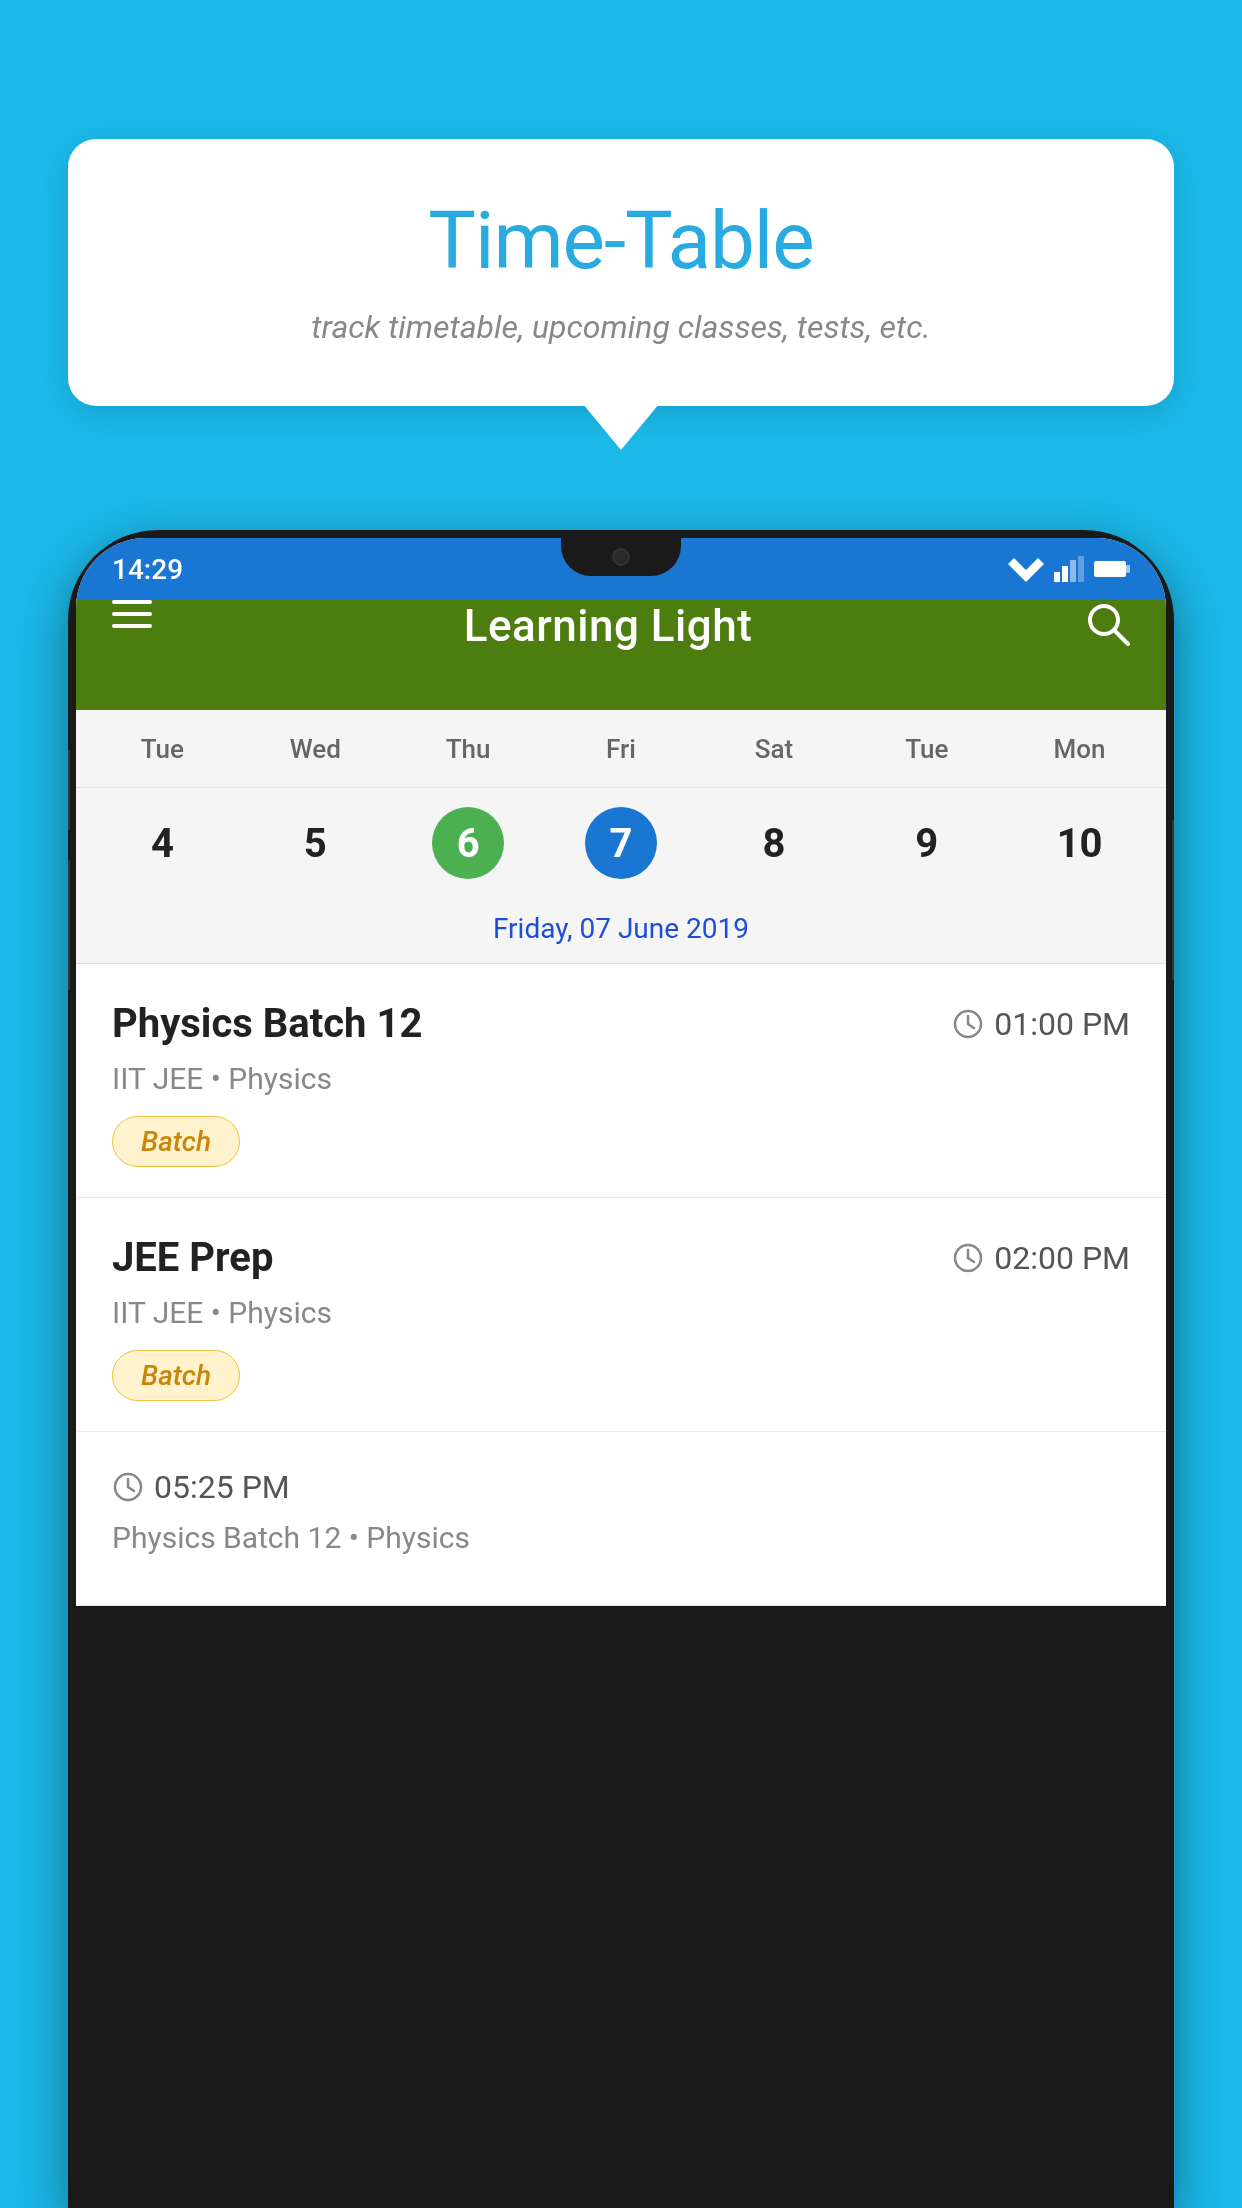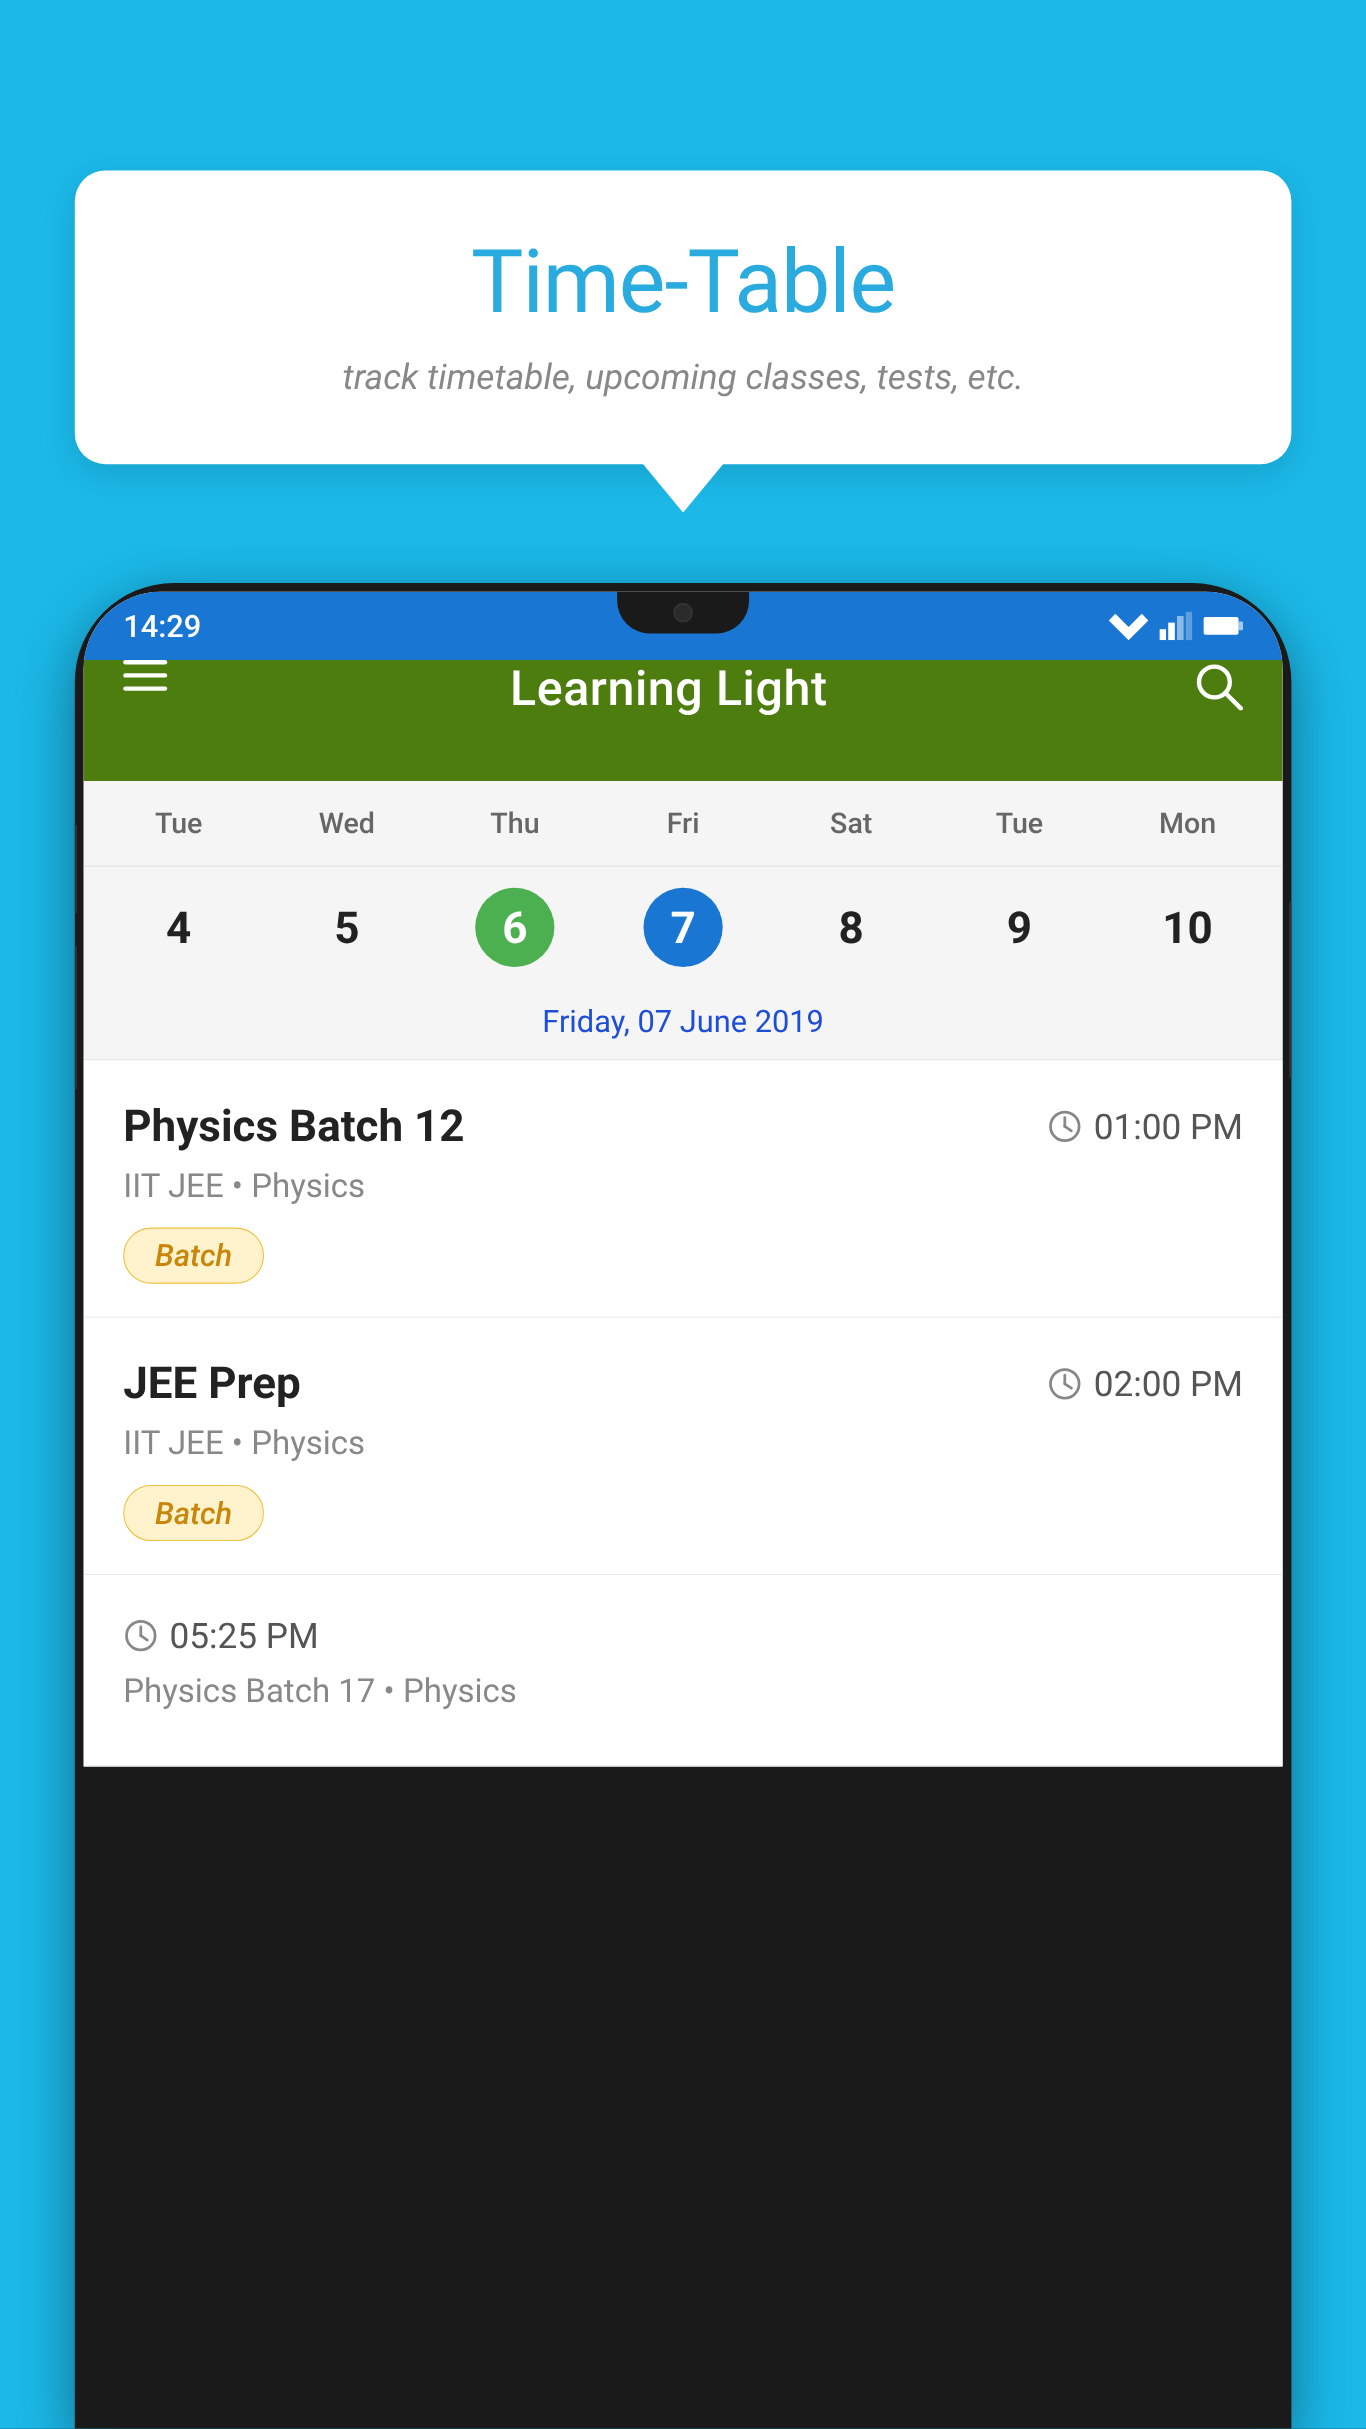--- a/index.html
+++ b/index.html
@@ -9,21 +9,21 @@
       height: 2208px;
       background-color: #1BB8E8;
       font-family: 'Roboto', Arial, sans-serif;
       overflow: hidden;
       position: relative;
     }
 
     
     .tooltip-card {
       position: absolute;
-      top: 155px;
+      top: 139px;
       left: 68px;
       right: 68px;
       background: white;
       border-radius: 28px;
       padding: 55px 60px 60px;
       text-align: center;
       box-shadow: 0 8px 30px rgba(0,0,0,0.12);
     }
 
     .tooltip-card::after {
@@ -469,19 +469,19 @@
           <div class="schedule-item-header">
             <span class="schedule-item-time">
               <svg width="32" height="32" viewBox="0 0 32 32" fill="none">
                 <circle cx="16" cy="16" r="13" stroke="#888" stroke-width="2.5" fill="none"></circle>
                 <line x1="16" y1="8" x2="16" y2="16" stroke="#888" stroke-width="2.5" stroke-linecap="round"></line>
                 <line x1="16" y1="16" x2="22" y2="20" stroke="#888" stroke-width="2.5" stroke-linecap="round"></line>
               </svg>
               05:25 PM
             </span>
           </div>
-          <div class="schedule-item-subtitle">Physics Batch 17 • Physics</div>
+          <div class="schedule-item-subtitle">Physics Batch 12 • Physics</div>
         </div>
 
       </div>
     </div>
   </div>
 </div>
 
 </body></html>

